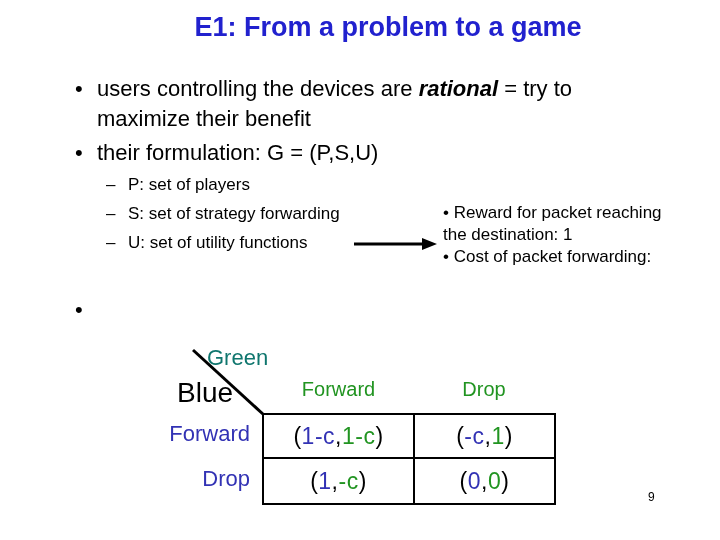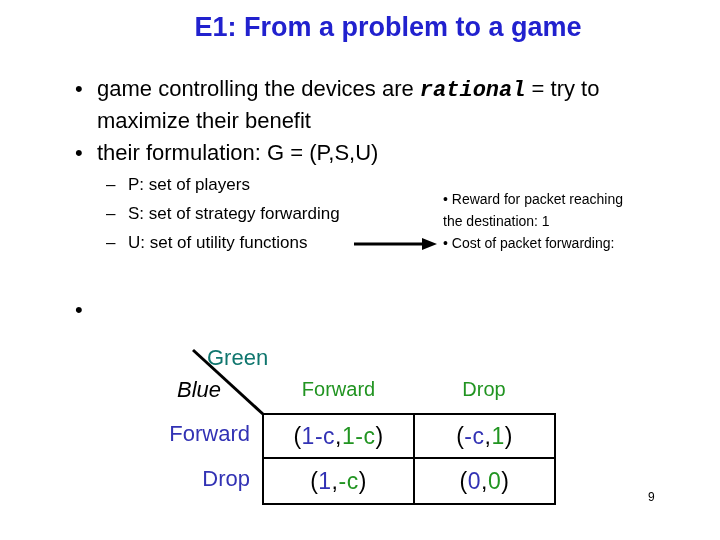--- a/index.html
+++ b/index.html
@@ -18,29 +18,29 @@
     font-size:27px;font-weight:bold;
     color:#2121CE;
     padding-left:28px;
   }
   .bullet{position:absolute;display:flex;}
   .bullet .glyph{width:22px;flex:none;}
   .b1{left:75px;top:74px;width:570px;font-size:22px;line-height:30px;}
   .b1 .btext{width:545px;}
   .b2{left:75px;top:138px;width:570px;font-size:22px;line-height:30px;}
   .b3{left:75px;top:295px;width:570px;font-size:22px;line-height:30px;}
-  .emph{font-weight:bold;font-style:italic;font-family:Liberation Mono, monospace;}
+  .emph{font-weight:bold;font-style:italic;}
   .subs{position:absolute;left:106px;top:170px;font-size:17px;line-height:29px;}
   .sub-row{display:flex;}
   .sub-row .dash{width:22px;flex:none;}
   .arrow-svg{position:absolute;left:352px;top:235px;}
-  .note{position:absolute;left:443px;top:188px;width:268px;font-size:14px;line-height:22px;}
+  .note{position:absolute;left:443px;top:202px;width:268px;font-size:17px;line-height:22px;}
   .note div{white-space:pre-wrap;}
   .mx-corner-top{position:absolute;left:207px;top:345px;font-size:22px;color:#0f766e;}
-  .mx-corner-side{position:absolute;left:177px;top:377px;font-size:22px;color:#000;font-style:italic;}
+  .mx-corner-side{position:absolute;left:177px;top:377px;font-size:28px;color:#000;}
   .diag-svg{position:absolute;left:190px;top:348px;}
   .col-head{position:absolute;top:378px;font-size:20px;color:#219421;text-align:center;}
   .col-head.c0{left:262px;width:153px;}
   .col-head.c1{left:415px;width:138px;}
   .row-head{position:absolute;left:140px;width:110px;font-size:22px;color:#3232B4;text-align:right;}
   .row-head.r0{top:421px;}
   .row-head.r1{top:466px;}
   .grid{
     position:absolute;left:262px;top:413px;width:290px;height:88px;
     border:2px solid #000;
@@ -56,21 +56,21 @@
 </style>
 </head>
 <body>
 
 <div class="slide">
 
   <div class="title">E1: From a problem to a game</div>
 
   <div class="bullet b1">
     <span class="glyph">•</span>
-    <span class="btext"><span>game controlling the devices are </span><span class="emph">rational</span><span> = try to maximize their benefit</span></span>
+    <span class="btext"><span>users controlling the devices are </span><span class="emph">rational</span><span> = try to maximize their benefit</span></span>
   </div>
 
   <div class="bullet b2">
     <span class="glyph">•</span>
     <span class="btext">their formulation: G = (P,S,U)</span>
   </div>
 
   <div class="subs">
     <div class="sub-row">
       <span class="dash">–</span>

